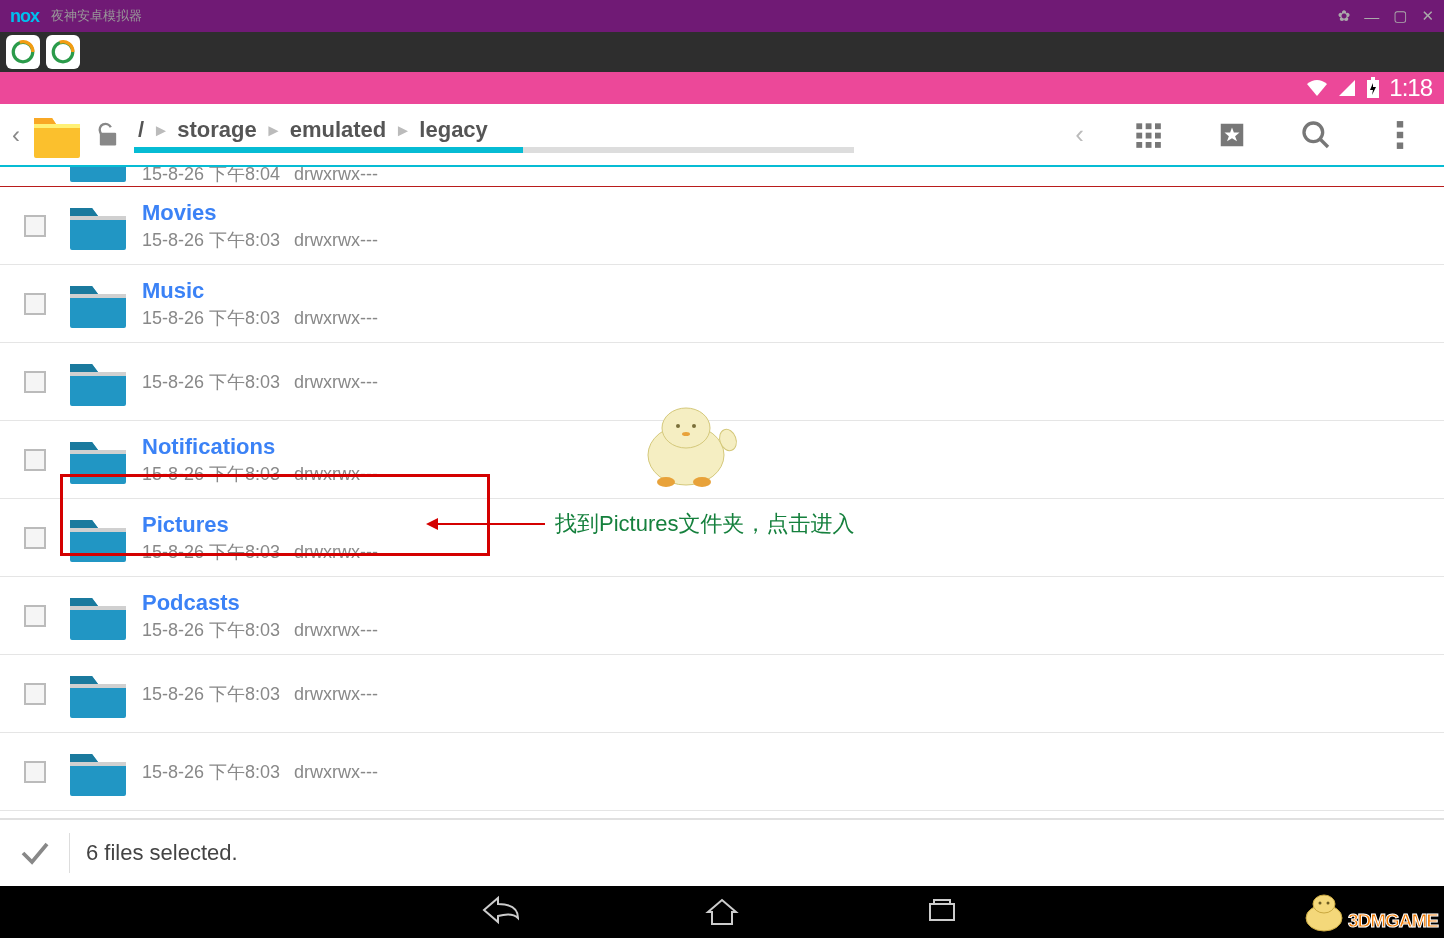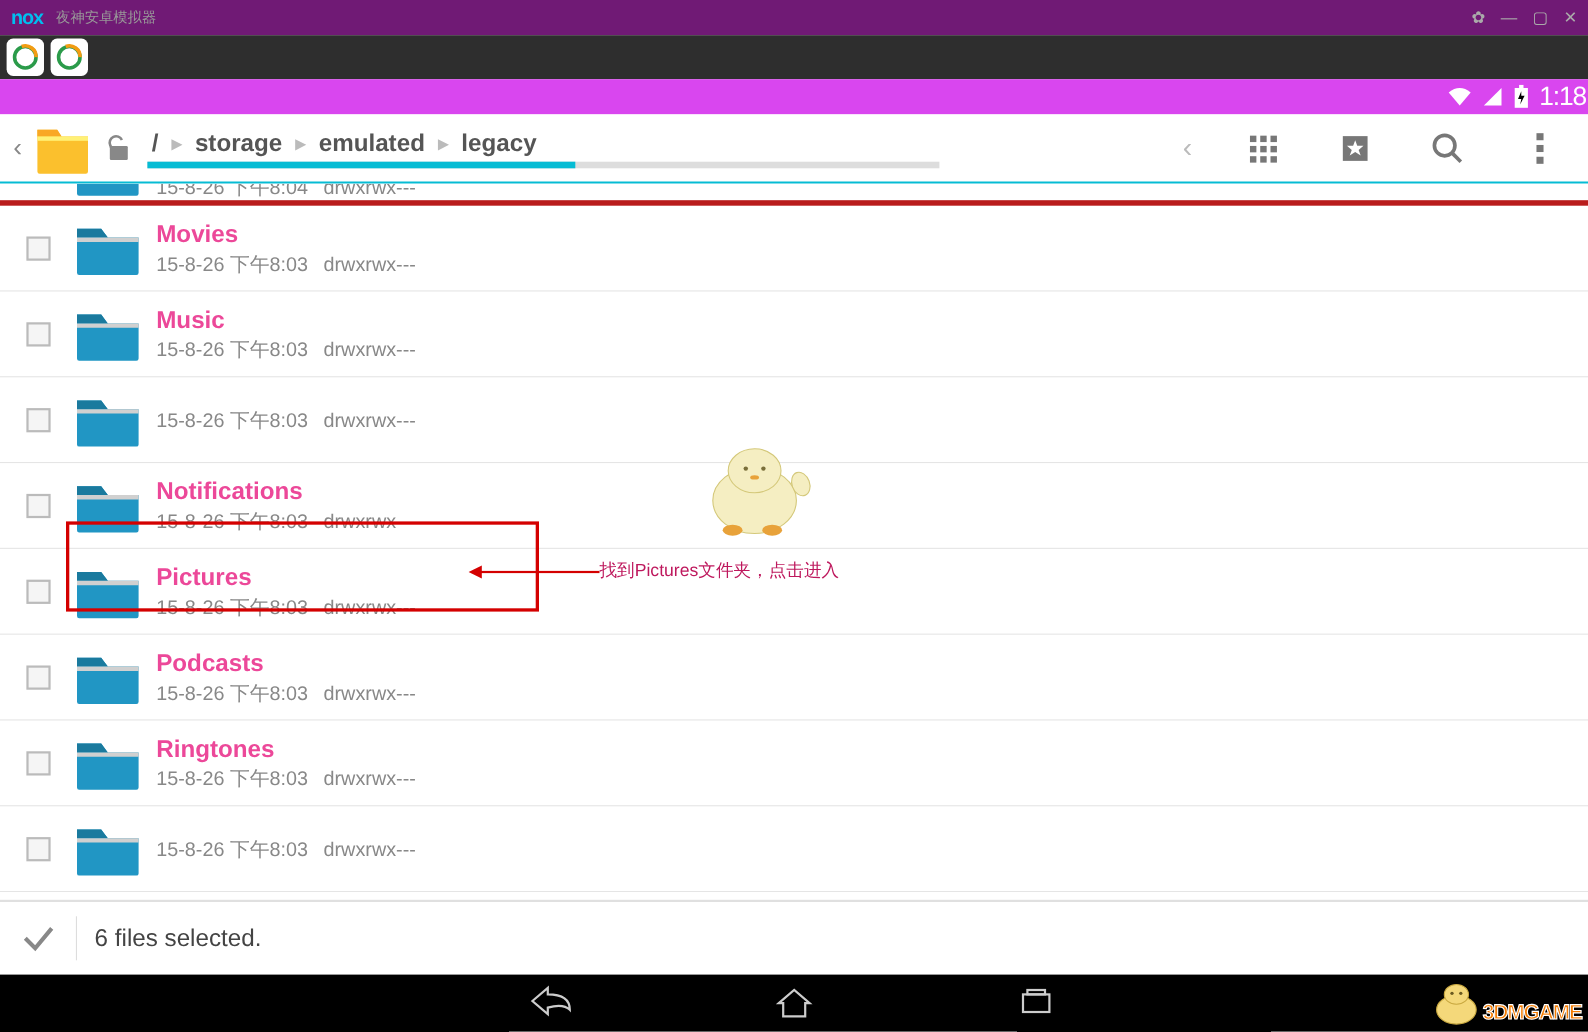--- a/index.html
+++ b/index.html
@@ -10,21 +10,21 @@
 .nox-logo { color: #00bfef; font-weight: bold; font-size: 18px; margin-right: 12px; letter-spacing: -1px; }
 .nox-titlebar-controls { margin-left: auto; display: flex; gap: 14px; color: #aaa; font-size: 15px; align-items: center; }
 .nox-ctrl { cursor: pointer; }
 
 
 .top-apps-row { height: 40px; background: #2e2e2e; display: flex; align-items: center; gap: 6px; padding: 0 6px; }
 .app-icon { width: 34px; height: 34px; border-radius: 6px; display: flex; align-items: center; justify-content: center; }
 .app-icon svg { width: 26px; height: 26px; }
 
 
-.android-statusbar { height: 32px; background: #d946ef; display: flex; align-items: center; justify-content: flex-end; padding: 0 2px; color: #fff; gap: 8px; font-size: 20px; }
+.android-statusbar { height: 32px; background: #ec4899; display: flex; align-items: center; justify-content: flex-end; padding: 0 12px; color: #fff; gap: 8px; font-size: 20px; }
 .statusbar-time { font-size: 24px; font-weight: 300; letter-spacing: -1px; }
 .statusbar-icon { display: inline-flex; }
 
 
 .fm-toolbar { height: 63px; background: #fff; display: flex; align-items: center; padding: 0 6px; border-bottom: 2px solid #06bcd4; }
 .back-chevron { width: 20px; height: 60px; display: flex; align-items: center; justify-content: center; color: #888; font-size: 24px; cursor: pointer; }
 .folder-app-icon { width: 54px; height: 50px; margin: 0 4px; }
 .unlock-icon { width: 32px; height: 32px; margin: 0 10px 0 4px; color: #777; display: flex; align-items: center; justify-content: center; }
 .breadcrumb-wrap { flex: 0 0 auto; position: relative; display: flex; flex-direction: column; margin-right: auto; }
 .breadcrumbs { display: flex; align-items: center; gap: 2px; font-size: 22px; font-weight: bold; color: #555; padding-bottom: 4px; }
@@ -32,37 +32,37 @@
 .crumb-sep { color: #bbb; font-size: 18px; padding: 0 6px; }
 .breadcrumb-bar { height: 6px; width: 720px; background: #ddd; position: relative; }
 .breadcrumb-bar-fill { position: absolute; left: 0; top: 0; height: 100%; width: 54%; background: #06bcd4; }
 .toolbar-right { display: flex; align-items: center; gap: 44px; padding-right: 18px; }
 .toolbar-chevron { color: #bbb; font-size: 26px; cursor: pointer; }
 .toolbar-btn { width: 40px; height: 40px; display: flex; align-items: center; justify-content: center; color: #777; cursor: pointer; }
 
 
 .file-list { overflow: hidden; background: #fff; }
 .file-row { display: flex; align-items: center; height: 78px; border-bottom: 1px solid #e5e5e5; cursor: pointer; position: relative; }
-.file-row.partial { height: 20px; border-bottom: 5px solid #b91c1c; align-items: flex-end; overflow: hidden; }
+.file-row.partial { height: 20px; border-bottom: 1px solid #b91c1c; align-items: flex-end; overflow: hidden; }
 .file-row.partial .folder-thumb { margin-top: -50px; }
 .file-checkbox { width: 22px; height: 22px; border: 2px solid #bbb; margin: 0 20px 0 24px; background: #f5f5f5; cursor: pointer; }
 .folder-thumb { width: 64px; height: 56px; margin-right: 12px; }
 .file-info { display: flex; flex-direction: column; gap: 2px; }
-.file-name { font-size: 22px; font-weight: bold; color: #ec4899; }
+.file-name { font-size: 22px; font-weight: bold; color: #3b82f6; }
 .file-meta { font-size: 18px; color: #888; }
 .file-meta .perm { margin-left: 14px; }
 
 
 .highlight-box { border: 3px solid #d40000; position: absolute; pointer-events: none; }
 
 
 .annotation { position: absolute; display: flex; align-items: center; }
 .arrow-line { width: 115px; height: 2px; background: #d40000; position: relative; }
 .arrow-line::before { content: ''; position: absolute; left: -10px; top: -5px; border: 6px solid transparent; border-right: 12px solid #d40000; }
-.annotation-text { color: #be185d; font-size: 16px; margin-left: 0; }
+.annotation-text { color: #15803d; font-size: 22px; margin-left: 10px; }
 
 
 .mascot { position: absolute; }
 
 
 .footer { position: absolute; left: 0; right: 0; height: 68px; background: #fff; border-top: 2px solid #e0e0e0; display: flex; align-items: center; bottom: 52px; }
 .footer-check { width: 70px; display: flex; justify-content: center; color: #888; border-right: 1px solid #ddd; height: 40px; align-items: center; }
 .footer-text { margin-left: 16px; font-size: 22px; color: #444; }
 
 
@@ -272,21 +272,20 @@
       </div>
   </div>
   <div class="file-row">
     <div class="file-checkbox"></div>
     <svg class="folder-thumb" viewBox="0 0 64 56">
         <path d="M4 10 L26 10 L32 18 L60 18 L60 50 Q60 52 58 52 L6 52 Q4 52 4 50 Z" fill="#2196c4"></path>
         <path d="M4 10 L26 10 L32 18 L4 18 Z" fill="#1a7a9e"></path>
         <path d="M4 18 L60 18 L60 22 L4 22 Z" fill="#d0d0d0"></path>
       </svg>
     <div class="file-info">
-        <span class="file-name">Ringtones</span>
         <span class="file-meta"><span>15-8-26 下午8:03</span><span class="perm">drwxrwx---</span></span>
       </div>
   </div>
   <div class="file-row">
     <div class="file-checkbox"></div>
     <svg class="folder-thumb" viewBox="0 0 64 56">
         <path d="M4 10 L26 10 L32 18 L60 18 L60 50 Q60 52 58 52 L6 52 Q4 52 4 50 Z" fill="#2196c4"></path>
         <path d="M4 10 L26 10 L32 18 L4 18 Z" fill="#1a7a9e"></path>
         <path d="M4 18 L60 18 L60 22 L4 22 Z" fill="#d0d0d0"></path>
       </svg>

